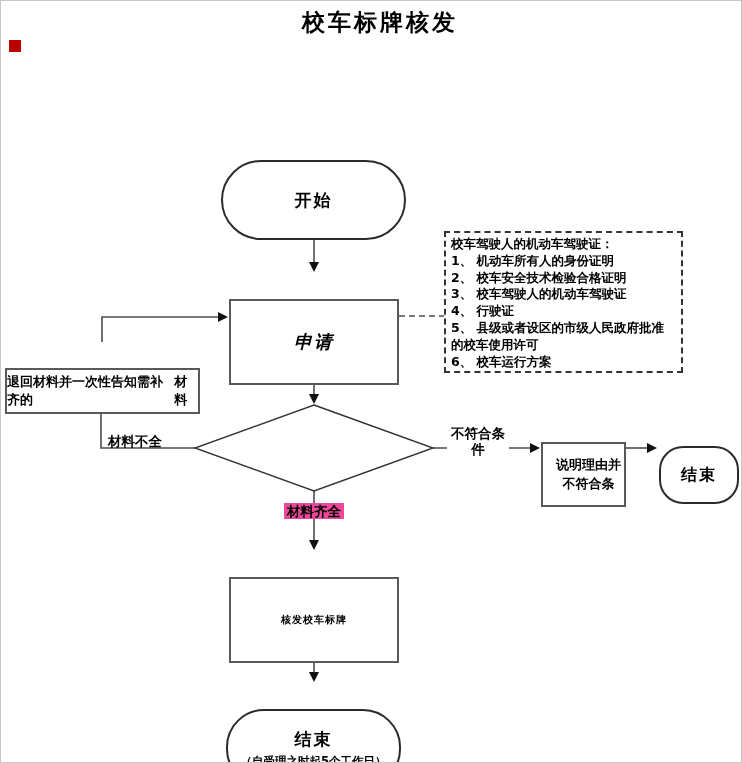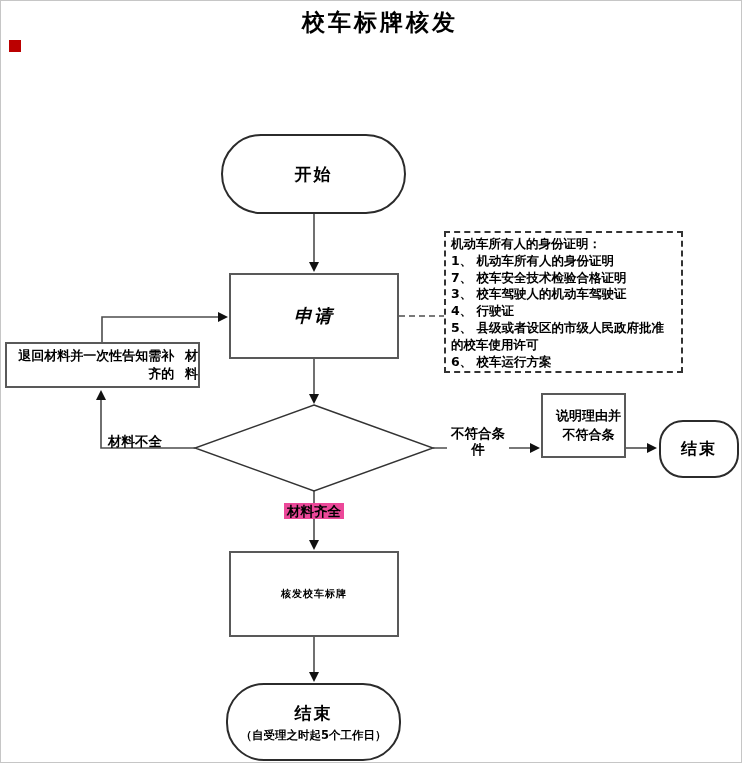--- a/index.html
+++ b/index.html
@@ -5,40 +5,40 @@
   html,body{margin:0;padding:0;background:#fff;}
   #canvas{
     position:relative;width:742px;height:763px;background:#ffffff;
     border:1px solid #c6c6c6;box-sizing:border-box;overflow:hidden;
     font-family:"DejaVu Sans","Liberation Sans",sans-serif;color:#000;
   }
   #wires{position:absolute;left:0;top:0;width:742px;height:763px;}
   .abs{position:absolute;box-sizing:border-box;}
   .node{
     display:flex;align-items:center;justify-content:center;
-    text-align:right;background:#fff;font-weight:bold;
+    text-align:left;background:#fff;font-weight:bold;margin-top:26px;
   }
   .rect{border:2px solid #595959;}
   .oval{border:2px solid #2b2b2b;}
   .title{
     left:8px;top:6px;width:742px;text-align:center;
     font-size:23px;font-weight:bold;letter-spacing:3px;
   }
   .red-marker{left:8px;top:39px;width:12px;height:12px;}
   .start-oval{left:220px;top:133px;width:185px;height:80px;border-radius:40px;font-size:17px;letter-spacing:2px;}
   .apply-box{left:228px;top:272px;width:170px;height:86px;font-size:18px;letter-spacing:2px;font-style:italic;}
   .note-box{
     left:443px;top:230px;width:239px;height:142px;
     border:2px dashed #333;background:#fff;
     padding:3px 5px;font-size:12.5px;font-weight:bold;line-height:16.8px;
   }
   .note-box div{white-space:nowrap;}
   .return-box{left:4px;top:341px;width:195px;height:46px;font-size:13px;line-height:1.4;flex-direction:row;}
   .accept-label{left:263px;top:434px;width:100px;text-align:center;font-size:17px;font-weight:bold;letter-spacing:2px;}
-  .explain-box{left:540px;top:392px;width:85px;height:65px;font-size:13px;line-height:1.45;flex-direction:column;padding-left:10px;}
+  .explain-box{left:540px;top:415px;width:85px;height:65px;font-size:13px;line-height:1.45;flex-direction:column;padding-left:10px;}
   .end-right-oval{left:658px;top:419px;width:80px;height:58px;border-radius:24px;font-size:16px;letter-spacing:2px;}
   .issue-box{left:228px;top:550px;width:170px;height:86px;font-size:10px;letter-spacing:1px;}
   .end-bottom-oval{left:225px;top:682px;width:175px;height:78px;border-radius:38px;flex-direction:column;border:2px solid #2b2b2b;}
   .end-bottom-main{font-size:17px;font-weight:bold;letter-spacing:2px;}
   .end-bottom-sub{font-size:11.5px;font-weight:bold;margin-top:3px;}
   .edge-label{font-weight:bold;font-size:13.5px;text-align:center;line-height:1.2;}
   .lbl-incomplete{left:102px;top:432px;width:64px;background:transparent;}
   .lbl-notconform{left:446px;top:424px;width:62px;background:#fff;}
   .lbl-complete{left:283px;top:502px;width:60px;background:#ec4899;}
 </style>
@@ -78,23 +78,23 @@
 
   <div class="abs node oval start-oval">
     <span>开始</span>
   </div>
 
   <div class="abs node rect apply-box">
     <span>申请</span>
   </div>
 
   <div class="abs note-box">
-    <div>机动车所有人的身份证明：</div>
+    <div>校车驾驶人的机动车驾驶证：</div>
     <div>1、 机动车所有人的身份证明</div>
-    <div>7、 校车安全技术检验合格证明</div>
+    <div>2、 校车安全技术检验合格证明</div>
     <div>3、 校车驾驶人的机动车驾驶证</div>
     <div>4、 行驶证</div>
     <div>5、 县级或者设区的市级人民政府批准</div>
     <div>的校车使用许可</div>
     <div>6、 校车运行方案</div>
   </div>
 
   <div class="abs node rect return-box">
     <div>退回材料并一次性告知需补齐的</div>
     <div>材料</div>

